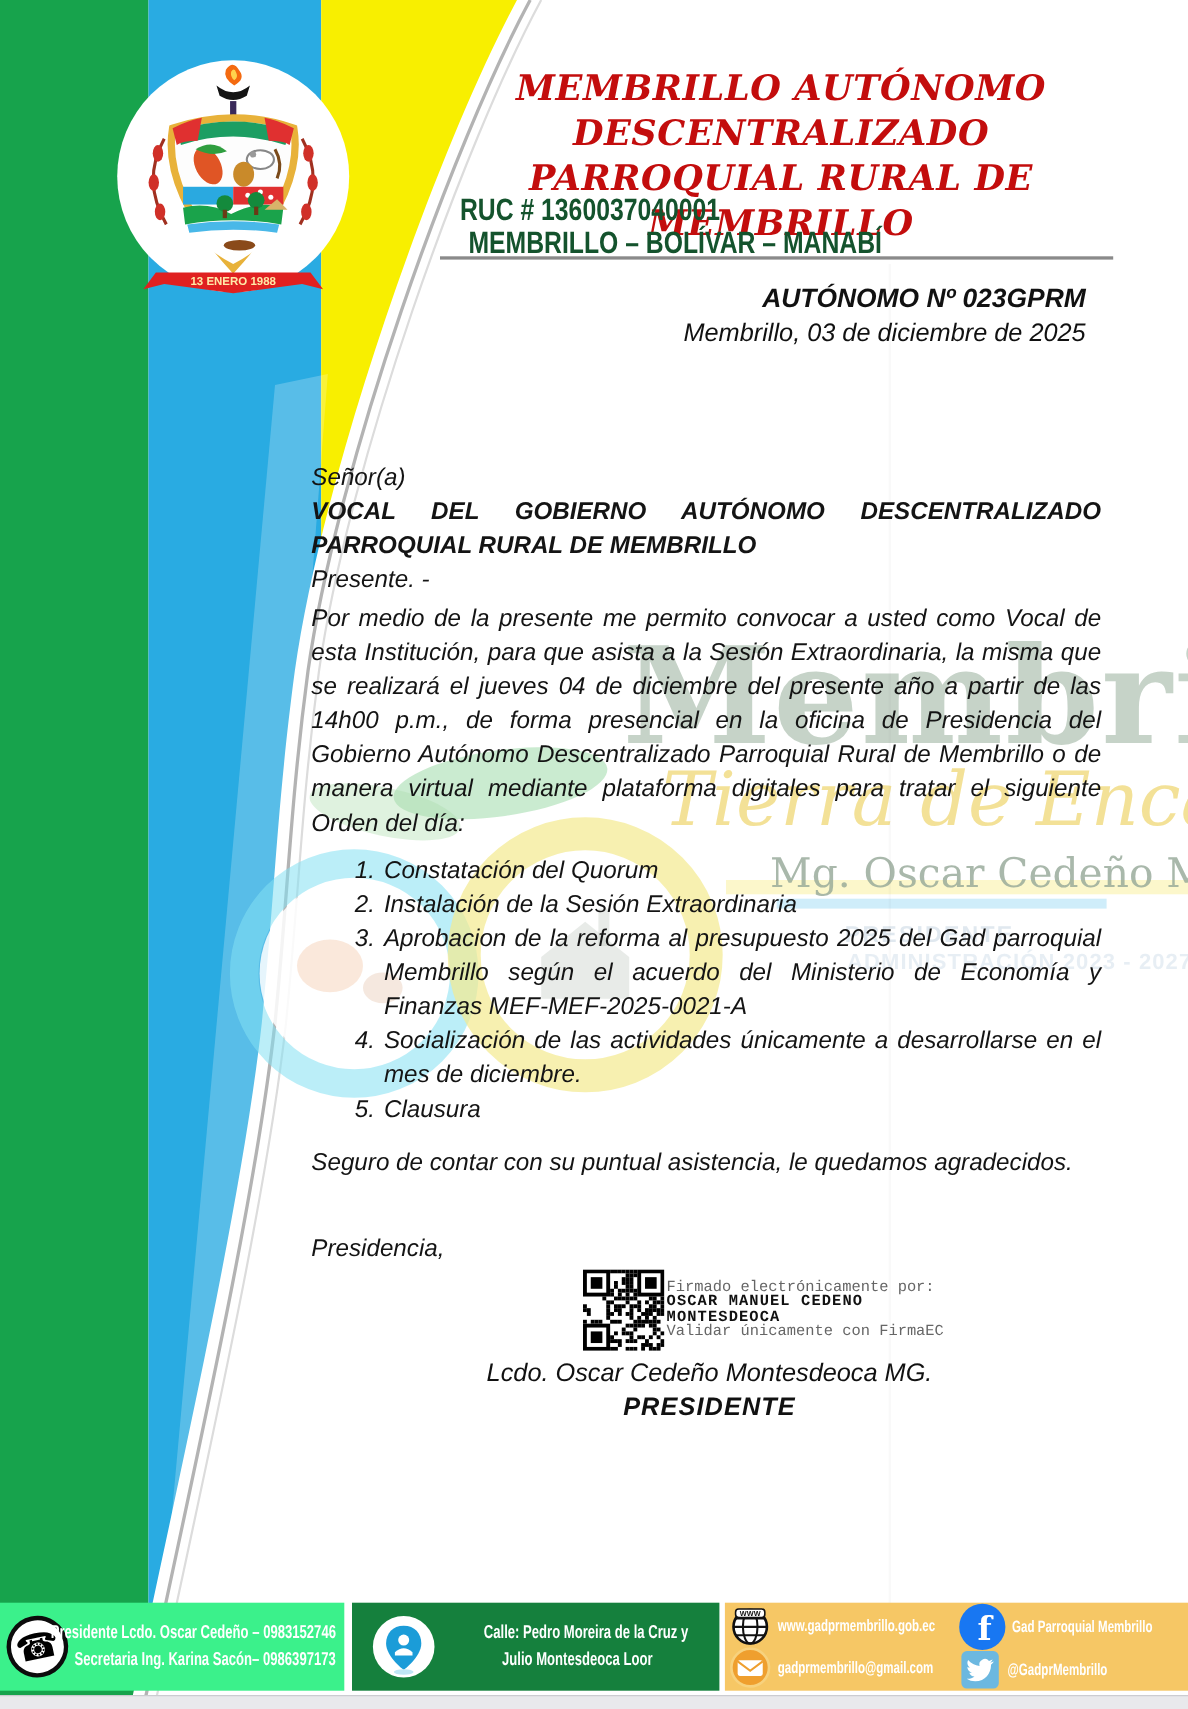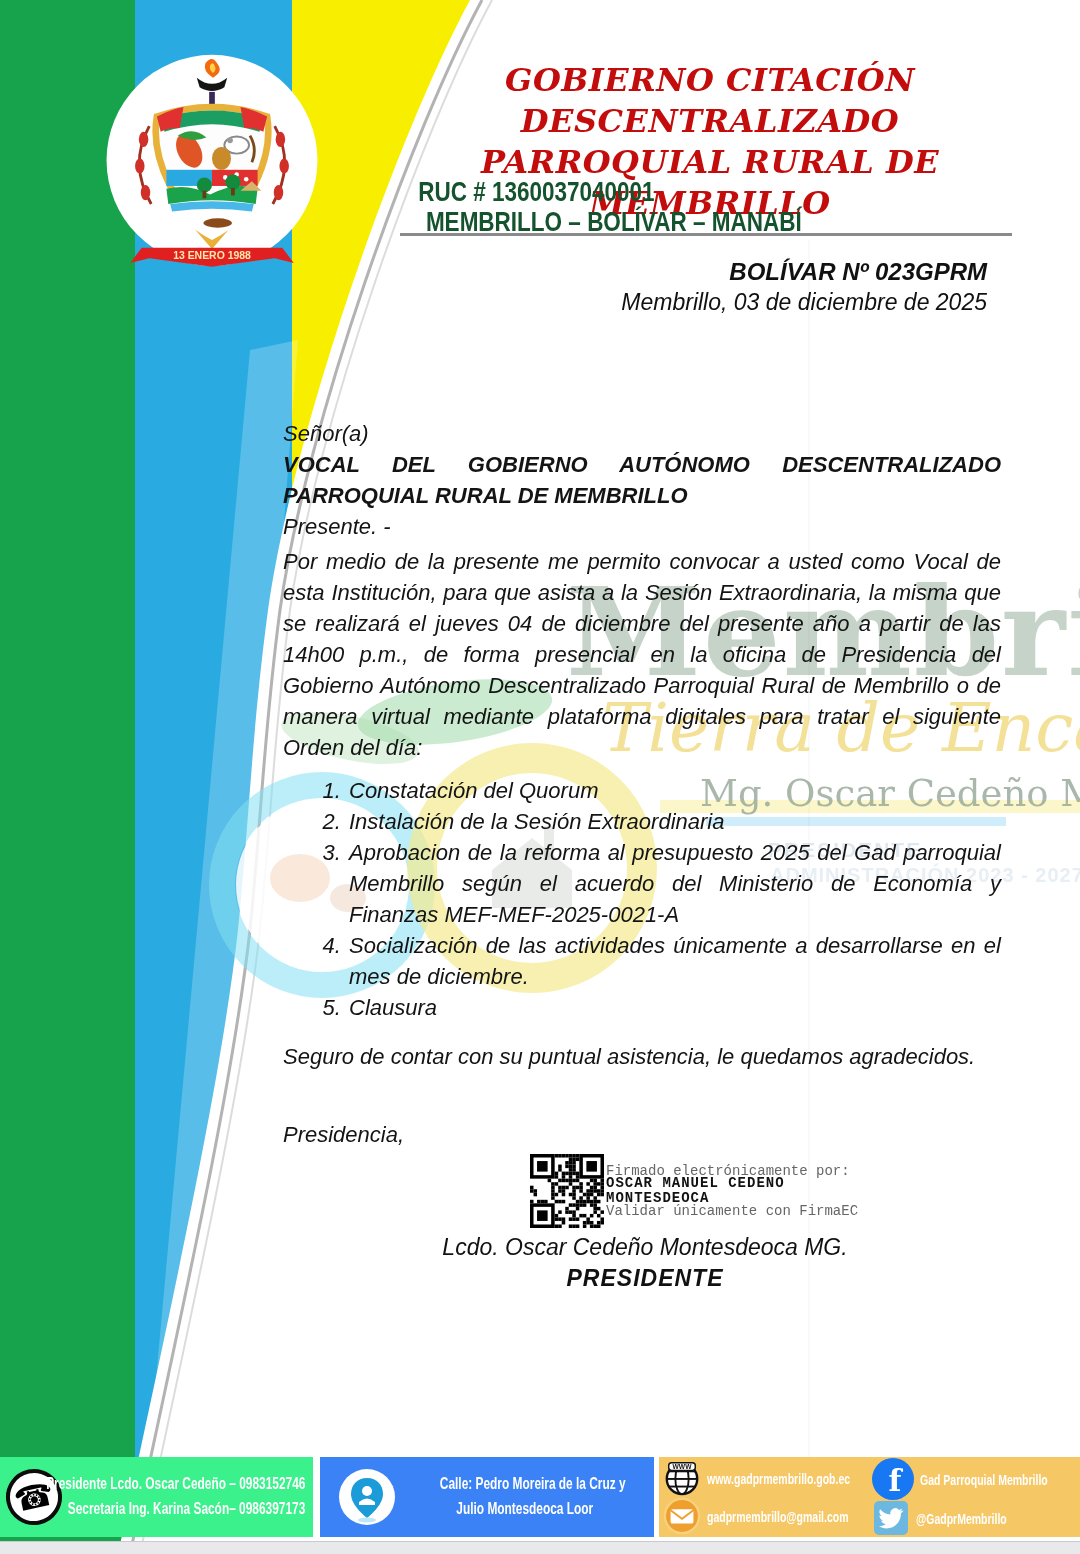--- a/index.html
+++ b/index.html
@@ -60,21 +60,21 @@
   .sig-name{position:absolute;left:400px;top:1232px;width:490px;text-align:center;z-index:2;
             font-size:23px;font-style:italic;line-height:31px;}
   .sig-name .role{font-weight:700;letter-spacing:1px;}
 
   
   .artifact{position:absolute;left:808px;top:240px;width:2px;height:1230px;background:rgba(90,90,90,0.04);z-index:3;}
 
   
   .footer-seg{position:absolute;top:1457px;height:80px;z-index:4;}
   .seg-phone{left:0;width:313px;background:#3bf18b;}
-  .seg-address{left:320px;width:334px;background:#3b82f6;}
+  .seg-address{left:320px;width:334px;background:#15803d;}
   .seg-web{left:659px;width:421px;background:#f6c765;}
   .f-text{color:#fff;font-weight:700;}
   .f-line{white-space:nowrap;display:block;}
   .scx{display:inline-block;transform:scaleX(0.7);}
   .seg-phone .txt{position:absolute;right:8px;top:14px;text-align:right;font-size:17px;line-height:25px;}
   .seg-phone .txt .scx{transform-origin:right center;}
   .seg-address .txt{position:absolute;left:80px;right:4px;top:14px;text-align:center;font-size:17px;line-height:25px;}
   .seg-address .txt .scx{transform-origin:center;}
   .phone-badge{position:absolute;left:6px;top:12px;width:56px;height:56px;border-radius:50%;
                background:#fff;border:4px solid #0c0c0c;box-sizing:border-box;
@@ -160,31 +160,31 @@
     <ellipse cx="44" cy="120" rx="5" ry="8" fill="#d03028"></ellipse>
     <ellipse cx="50" cy="148" rx="5" ry="8" fill="#d03028"></ellipse>
     <ellipse cx="192" cy="92" rx="5" ry="8" fill="#d03028"></ellipse>
     <ellipse cx="196" cy="120" rx="5" ry="8" fill="#d03028"></ellipse>
     <ellipse cx="190" cy="148" rx="5" ry="8" fill="#d03028"></ellipse>
     <path d="M46,206 L194,206 L206,222 L186,217 L120,226 L54,217 L34,222 Z" fill="#e02020"></path>
     <text x="120" y="218" text-anchor="middle" font-size="11" font-weight="bold" fill="#ffe9a8">13  ENERO  1988</text>
   </svg>
 
   <div class="header-red">
-    <div>GOBIERNO CITACIÓN DESCENTRALIZADO</div>
+    <div>MEMBRILLO AUTÓNOMO DESCENTRALIZADO</div>
     <div>PARROQUIAL RURAL DE MEMBRILLO</div>
   </div>
   <div class="ruc-block">
     <span class="ln">RUC # 1360037040001</span><br>
     <span class="ln">MEMBRILLO – BOLÍVAR – MANABÍ</span>
   </div>
   <div class="header-rule"></div>
 
   <div class="citation-block">
-    <div class="cit-num">BOLÍVAR Nº 023GPRM</div>
+    <div class="cit-num">AUTÓNOMO Nº 023GPRM</div>
     <div class="cit-date">Membrillo, 03 de diciembre de 2025</div>
   </div>
 
   <div class="letter">
     <div>Señor(a)</div>
     <div class="bold-just">VOCAL DEL GOBIERNO AUTÓNOMO DESCENTRALIZADO PARROQUIAL RURAL DE MEMBRILLO</div>
     <div>Presente. -</div>
     <p class="para">Por medio de la presente me permito convocar a usted como Vocal de esta Institución, para que asista a la Sesión Extraordinaria, la misma que se realizará el jueves 04 de diciembre del presente año a partir de las 14h00 p.m., de forma presencial en la oficina de Presidencia del Gobierno Autónomo Descentralizado Parroquial Rural de Membrillo o de manera virtual mediante plataforma digitales para tratar el siguiente Orden del día:</p>
     <ol>
       <li>Constatación del Quorum</li>

